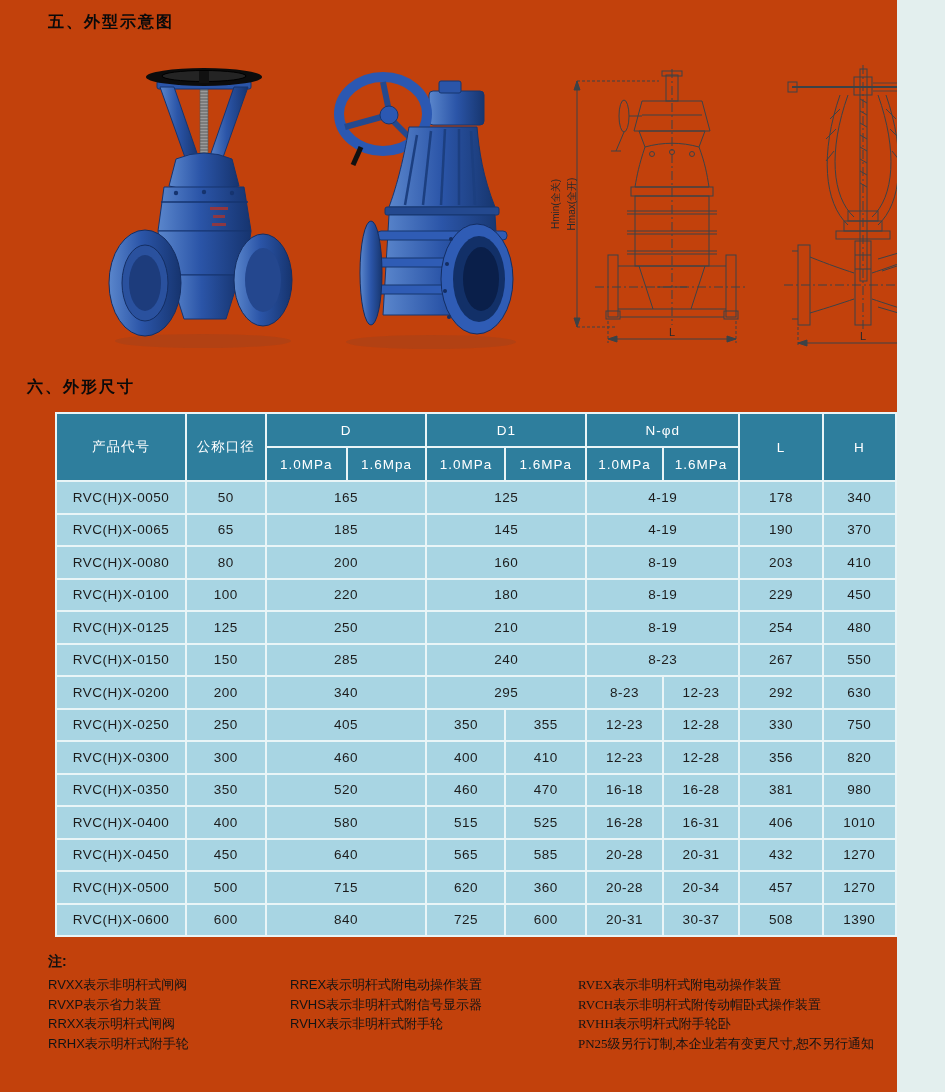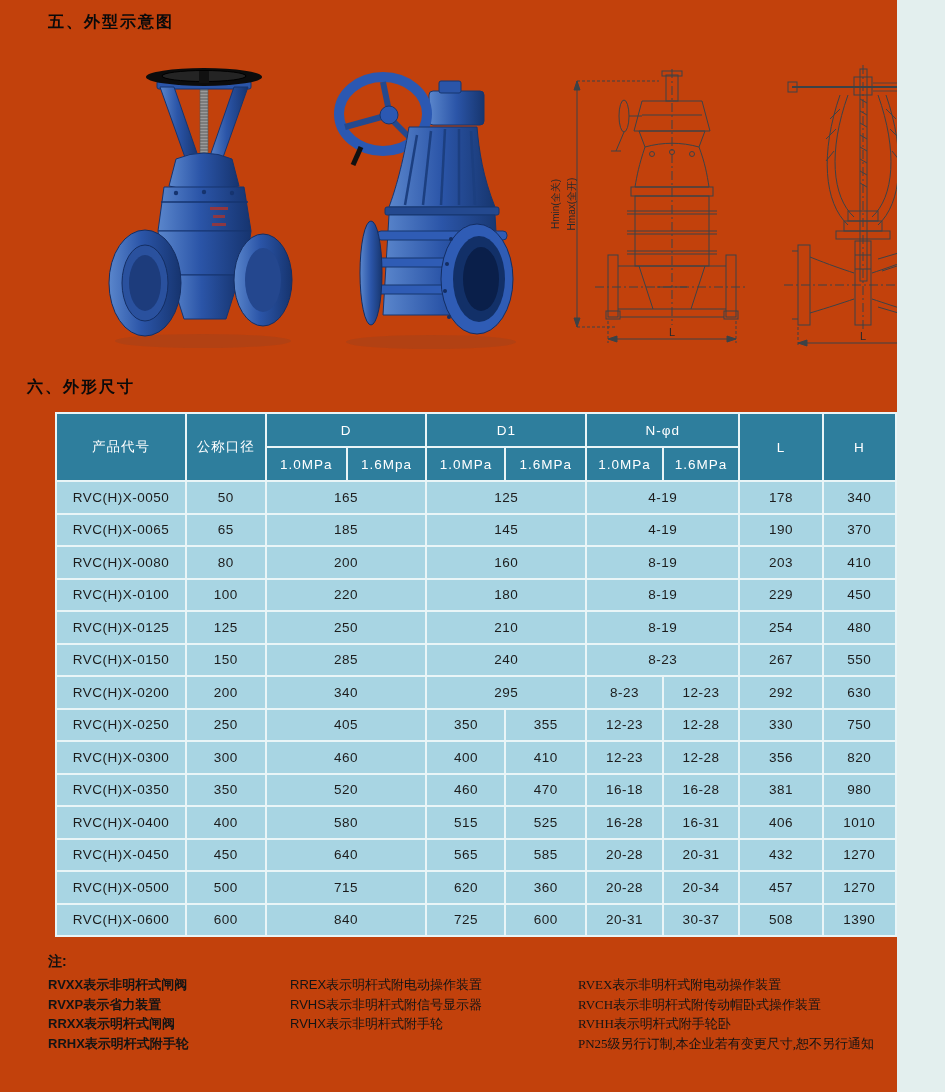--- a/index.html
+++ b/index.html
@@ -34,21 +34,21 @@
   }
   table.dim td{
     background:#a8d5e3;color:#1c1c1c;
     font-size:13.5px;height:30.5px;text-align:center;vertical-align:middle;
     padding:0;letter-spacing:0.5px;
   }
   
   .notes{margin:16px 0 0 48px;}
   .notes-title{font-size:14px;font-weight:bold;margin:0 0 4px 0;}
   .notes-cols{display:flex;font-size:13px;line-height:19.5px;color:#141414;}
-  .ncol1{width:242px;font-weight:bold;}
+  .ncol1{width:242px;}
   .ncol2{width:288px;}
   .ncol3{flex:1;font-family:Liberation Serif, serif;}
   svg text{font-family:"Liberation Sans","DejaVu Sans",sans-serif;}
 </style>
 </head>
 <body>
 
 <div class="page">
 
   <h2 class="sec-title">五、外型示意图</h2>

